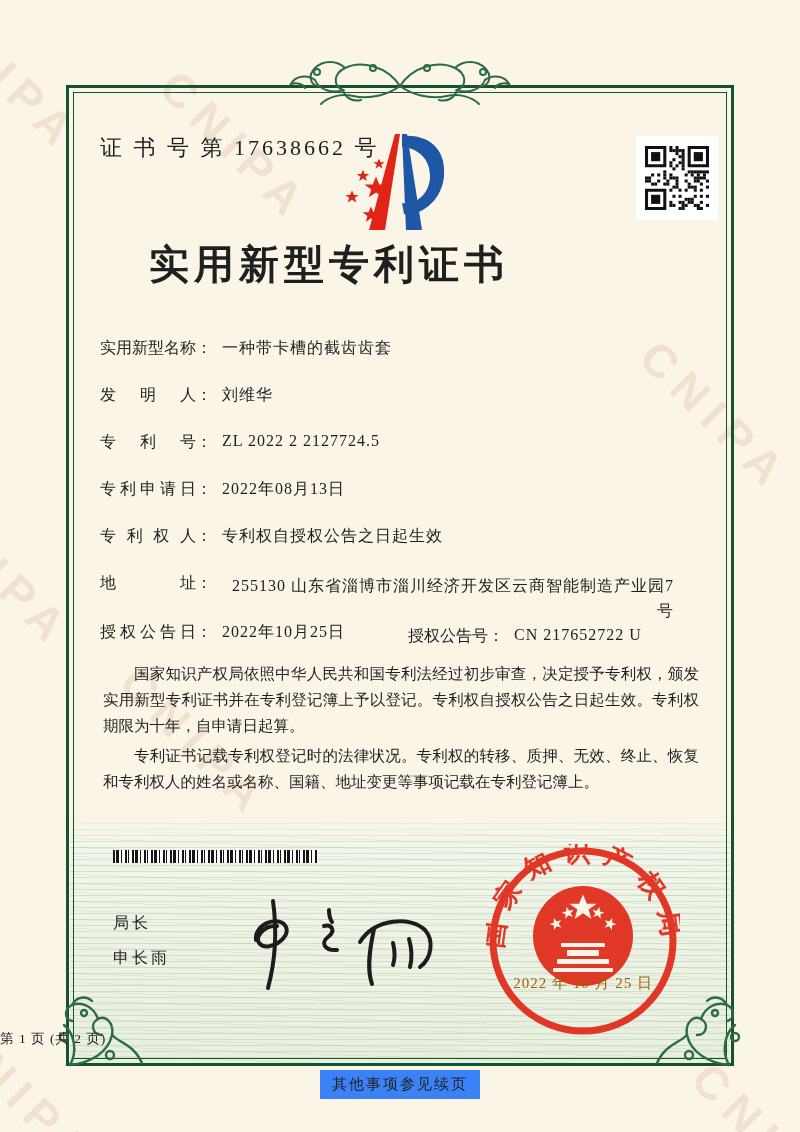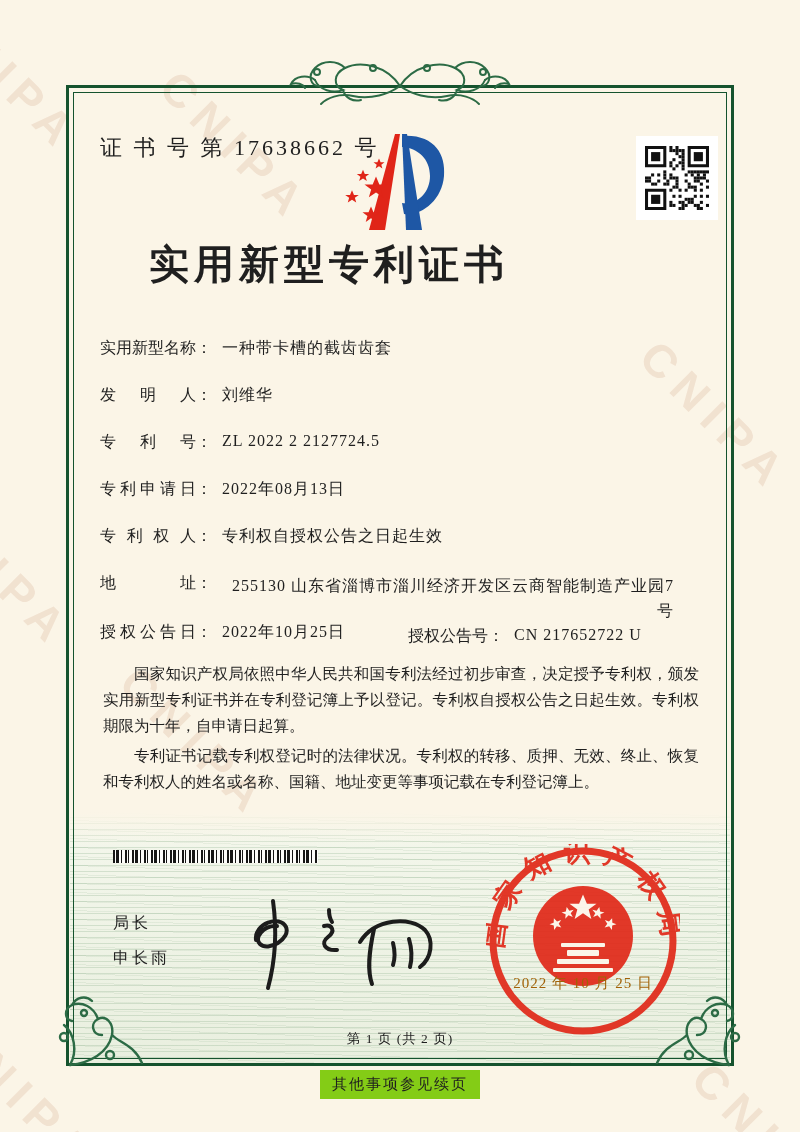--- a/index.html
+++ b/index.html
@@ -86,26 +86,26 @@
   .signer-title{ top:913px; }
   .signer-name{ top:948px; }
   .signature{ position:absolute; left:228px; top:896px; }
 
   .seal{ position:absolute; left:486px; top:844px; }
   .seal-date{
     position:absolute; left:498px; top:974px; width:170px; text-align:center;
     font-size:15px; color:#a16207; letter-spacing:1px; white-space:nowrap;
   }
   .page-footer{
-    position:absolute; left:0; top:1030px; width:800px; text-align:center;
+    position:absolute; left:0; top:1030px; width:800px; text-align:left;
     font-size:13.5px; letter-spacing:1px;
   }
   .continuation{
     position:absolute; left:50%; transform:translateX(-50%); top:1070px;
-    background:#84cc16; padding:5px 12px; font-size:15px; letter-spacing:2px;
+    background:#3b82f6; padding:5px 12px; font-size:15px; letter-spacing:2px;
     white-space:nowrap;
   }
 </style>
 </head>
 <body>
 
 <div class="page">
 
   <div class="guilloche"></div>
 

